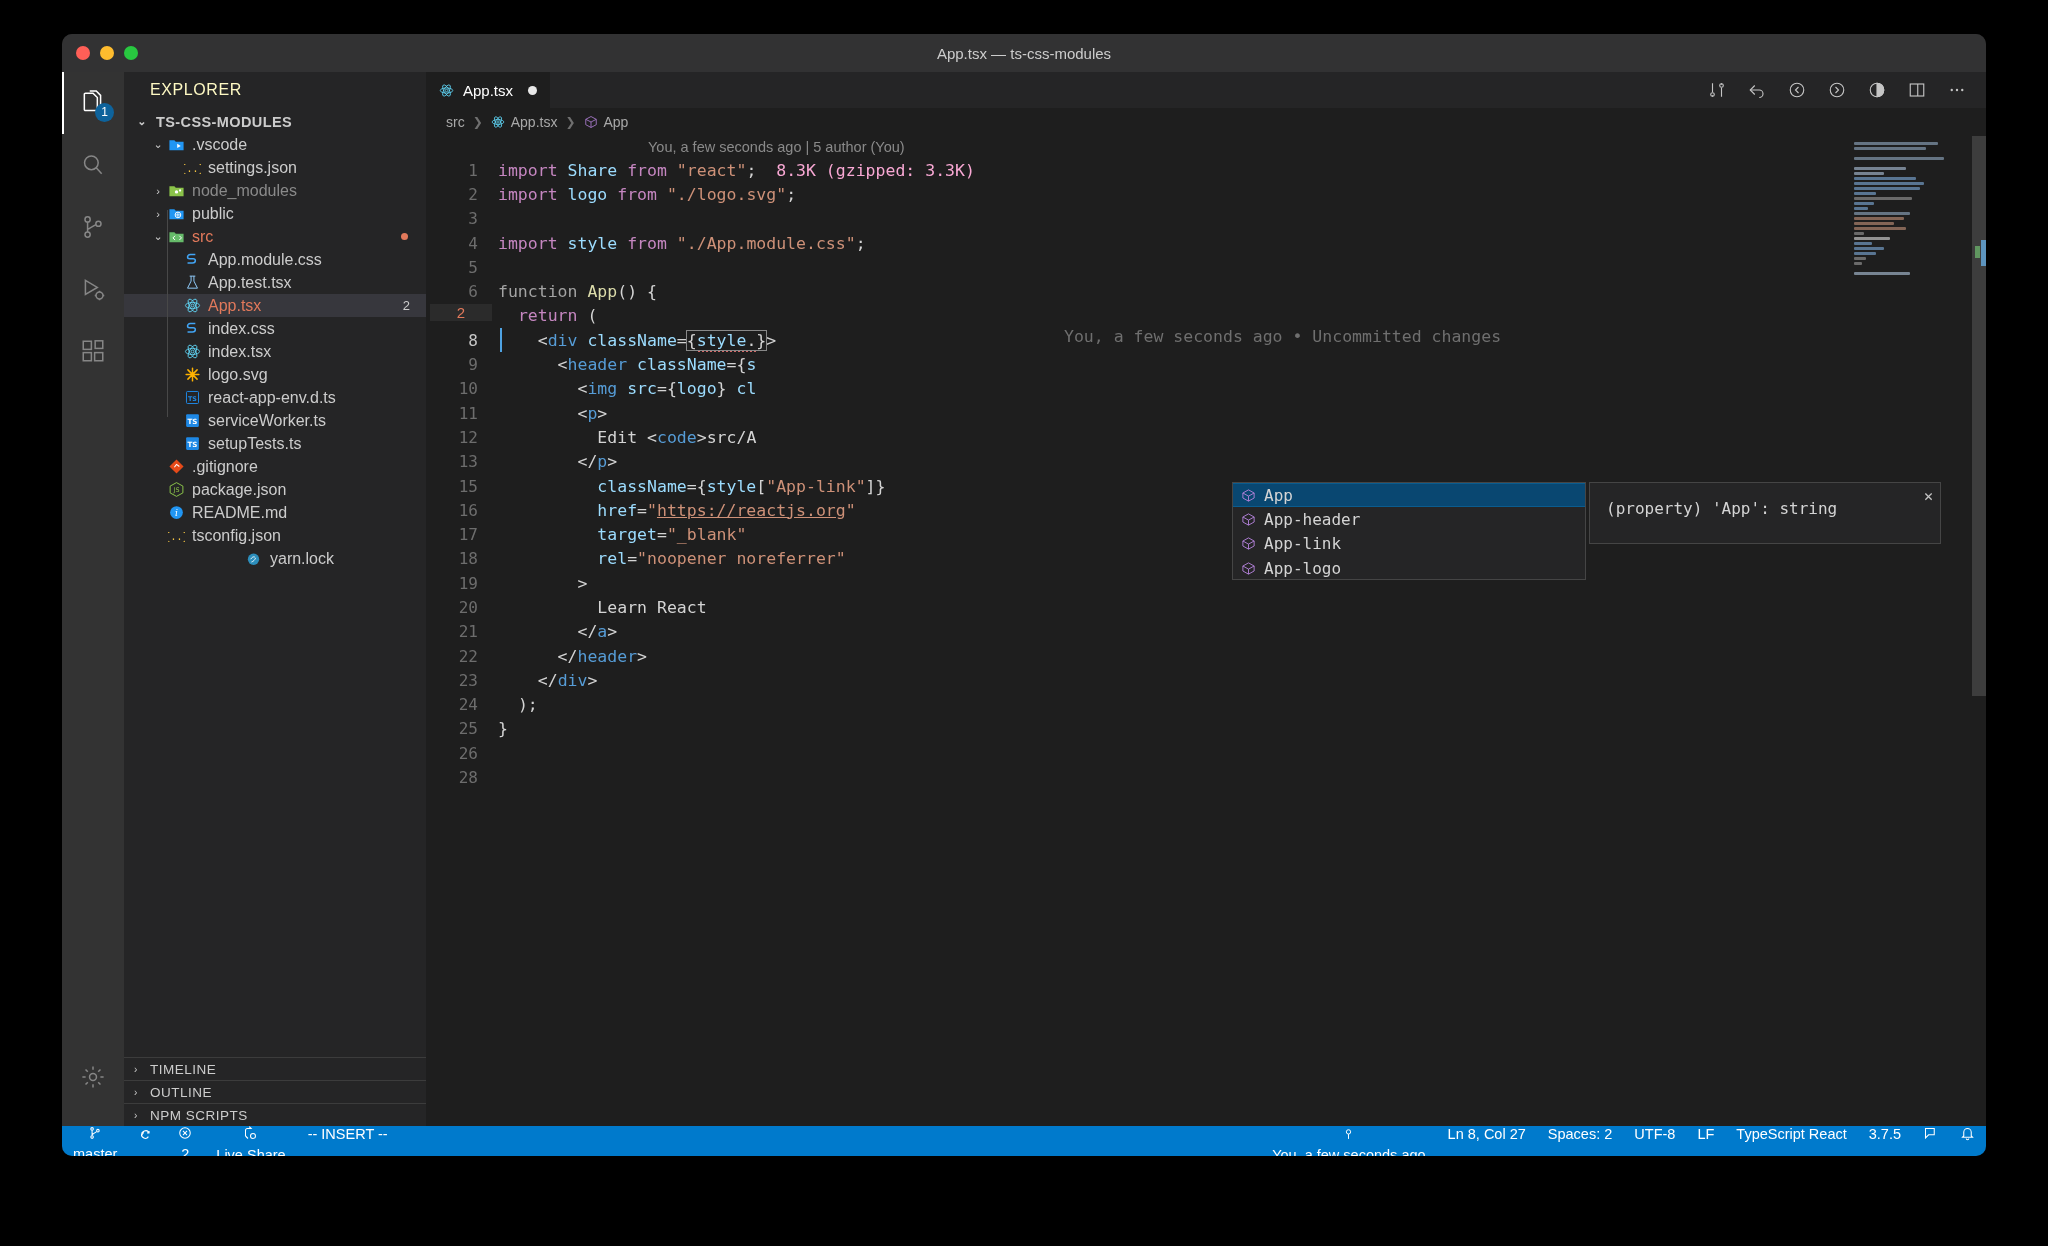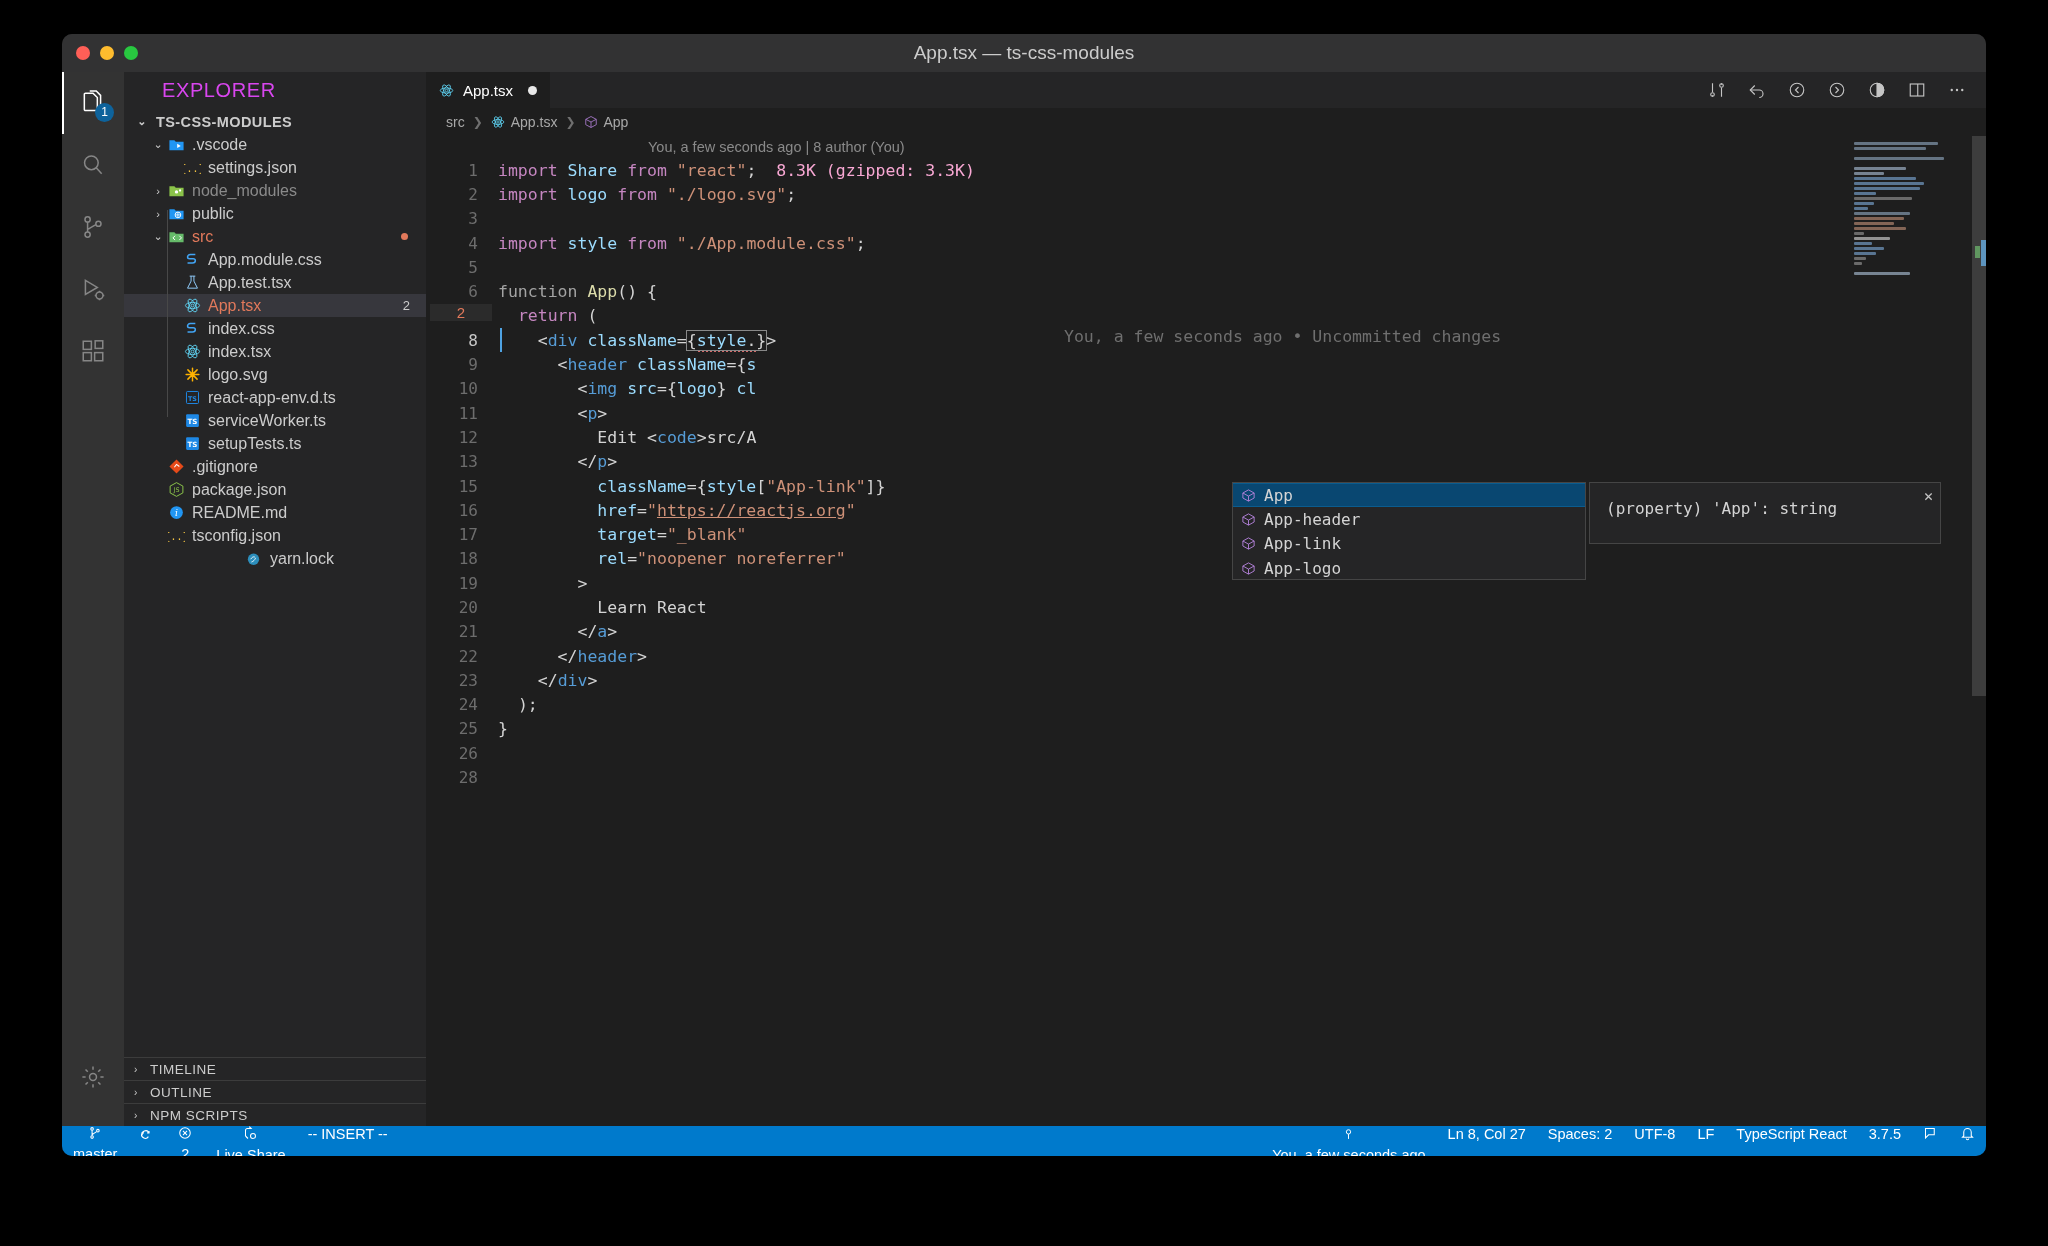--- a/index.html
+++ b/index.html
@@ -31,21 +31,21 @@
     display: flex; align-items: center;
     position: relative; flex: 0 0 38px;
   }
   .traffic { display: flex; gap: 10px; margin-left: 14px; }
   .dot { width: 14px; height: 14px; border-radius: 50%; }
   .dot.red { background: #ff5f57; }
   .dot.yellow { background: #febc2e; }
   .dot.green { background: #28c840; }
   .title-text {
     position: absolute; left: 0; right: 0; text-align: center;
-    color: #cccccc; font-size: 19px;
+    color: #cccccc; font-size: 15px;
     pointer-events: none;
   }
 
   .body-row { flex: 1; display: flex; min-height: 0; }
 
   
   .activitybar {
     width: 62px; background: #333333;
     display: flex; flex-direction: column; align-items: center;
     flex: 0 0 62px;
@@ -72,22 +72,22 @@
 
   
   .sidebar {
     width: 302px; background: #252526;
     flex: 0 0 302px;
     display: flex; flex-direction: column;
     position: relative;
   }
   .sb-title {
     height: 36px; display: flex; align-items: center;
-    padding-left: 38px;
-    color: #d946ef; font-size: 20px; letter-spacing: .6px;
+    padding-left: 26px;
+    color: #fef9c3; font-size: 16px; letter-spacing: .6px;
     flex: 0 0 36px;
   }
   .tree { flex: 1; overflow: hidden; padding-top: 2px; }
   .row {
     height: 23px; display: flex; align-items: center;
     font-size: 16px; color: #cccccc; white-space: nowrap;
     position: relative;
   }
   .row.selected { background: #37373d; }
   .row .twisty {
@@ -667,21 +667,21 @@
             </svg>
           </span>
           <span>App</span>
         </span>
       </div>
 
       <div class="code-wrap">
         <div class="code-scroll">
 
           <div class="blame-line">
-            <span class="blame-text">You, a few seconds ago | 8 author (You)</span>
+            <span class="blame-text">You, a few seconds ago | 5 author (You)</span>
           </div>
 
           <div class="codelines" id="codelines">
                 <div class="cline"><span class="lnum">1</span><span class="ctext"><span class="kw">import</span> <span class="ident">Share</span> <span class="kw">from</span> <span class="str">"react"</span><span class="punc">;</span>  <span class="gz">8.3K (gzipped: 3.3K)</span></span></div>
                 <div class="cline"><span class="lnum">2</span><span class="ctext"><span class="kw">import</span> <span class="ident">logo</span> <span class="kw">from</span> <span class="str">"./logo.svg"</span><span class="punc">;</span></span></div>
                 <div class="cline"><span class="lnum">3</span><span class="ctext"></span></div>
                 <div class="cline"><span class="lnum">4</span><span class="ctext"><span class="kw">import</span> <span class="ident">style</span> <span class="kw">from</span> <span class="str">"./App.module.css"</span><span class="punc">;</span></span></div>
                 <div class="cline"><span class="lnum">5</span><span class="ctext"></span></div>
                 <div class="cline"><span class="lnum">6</span><span class="ctext"><span class="kw2">function</span> <span class="fn">App</span><span class="punc">() {</span></span></div>
                 <div class="cline"><span class="lnum">7</span><span class="ctext">  <span class="kw">return</span> <span class="punc">(</span></span></div>

